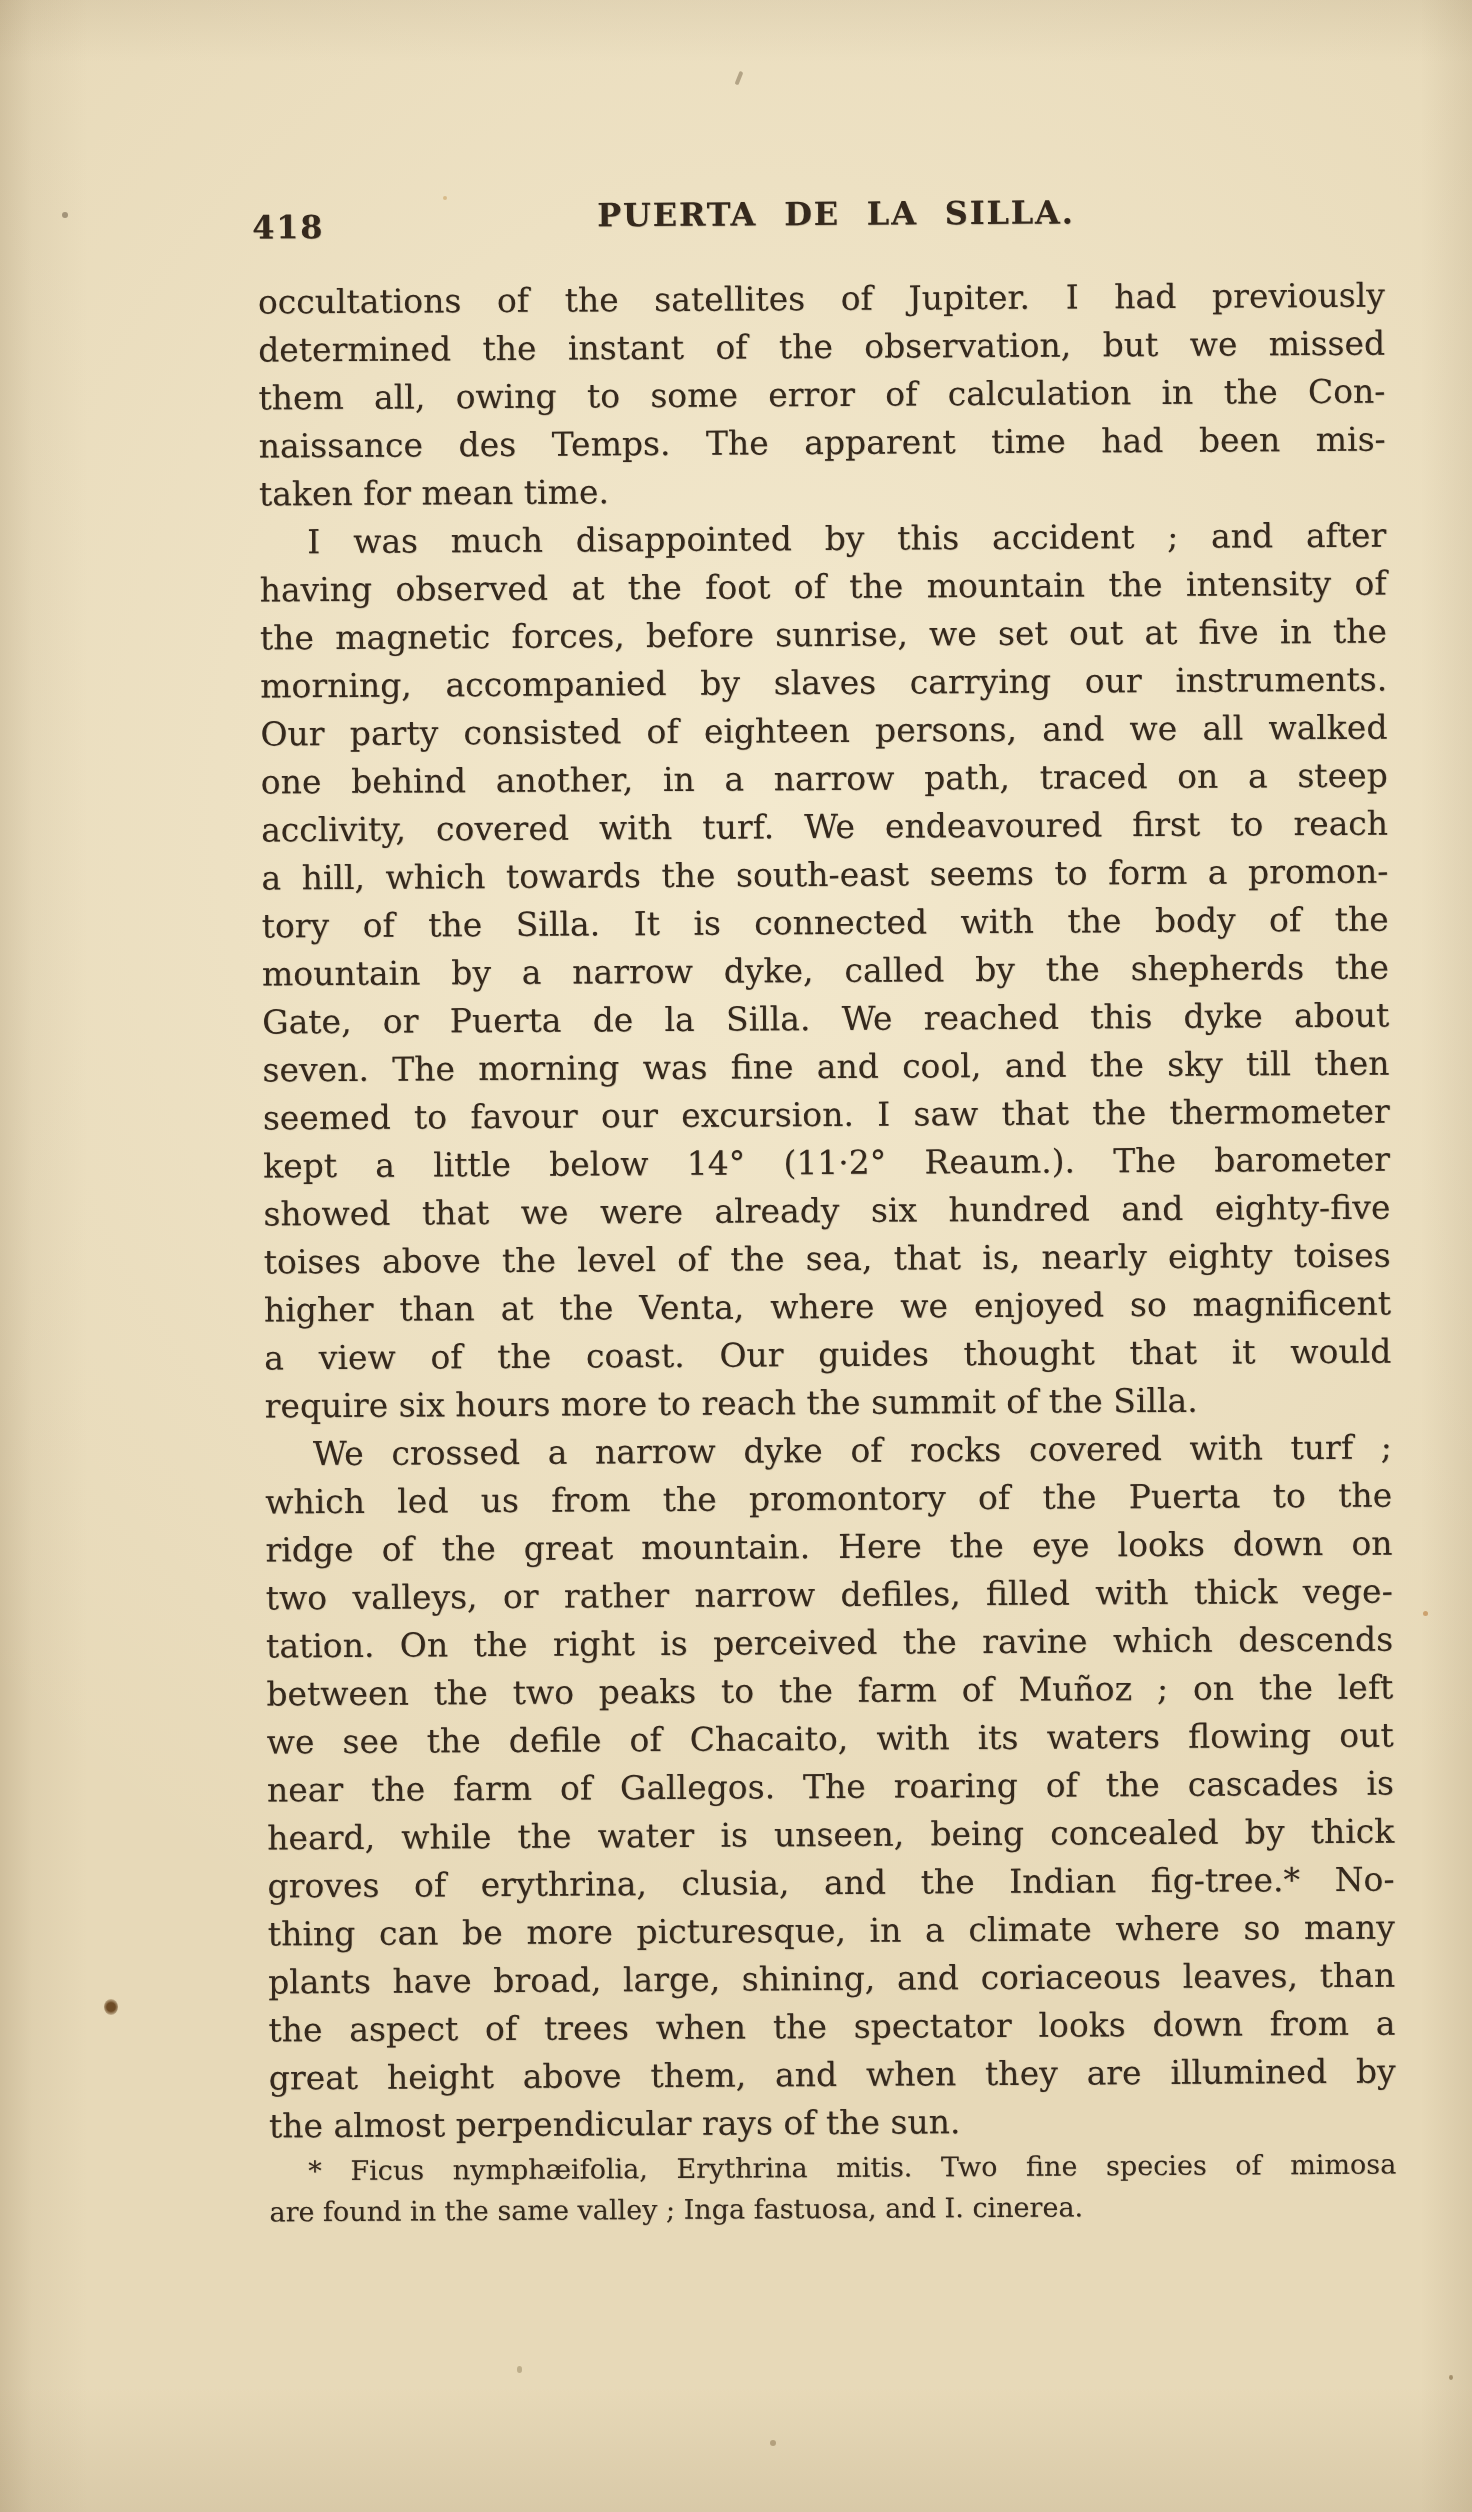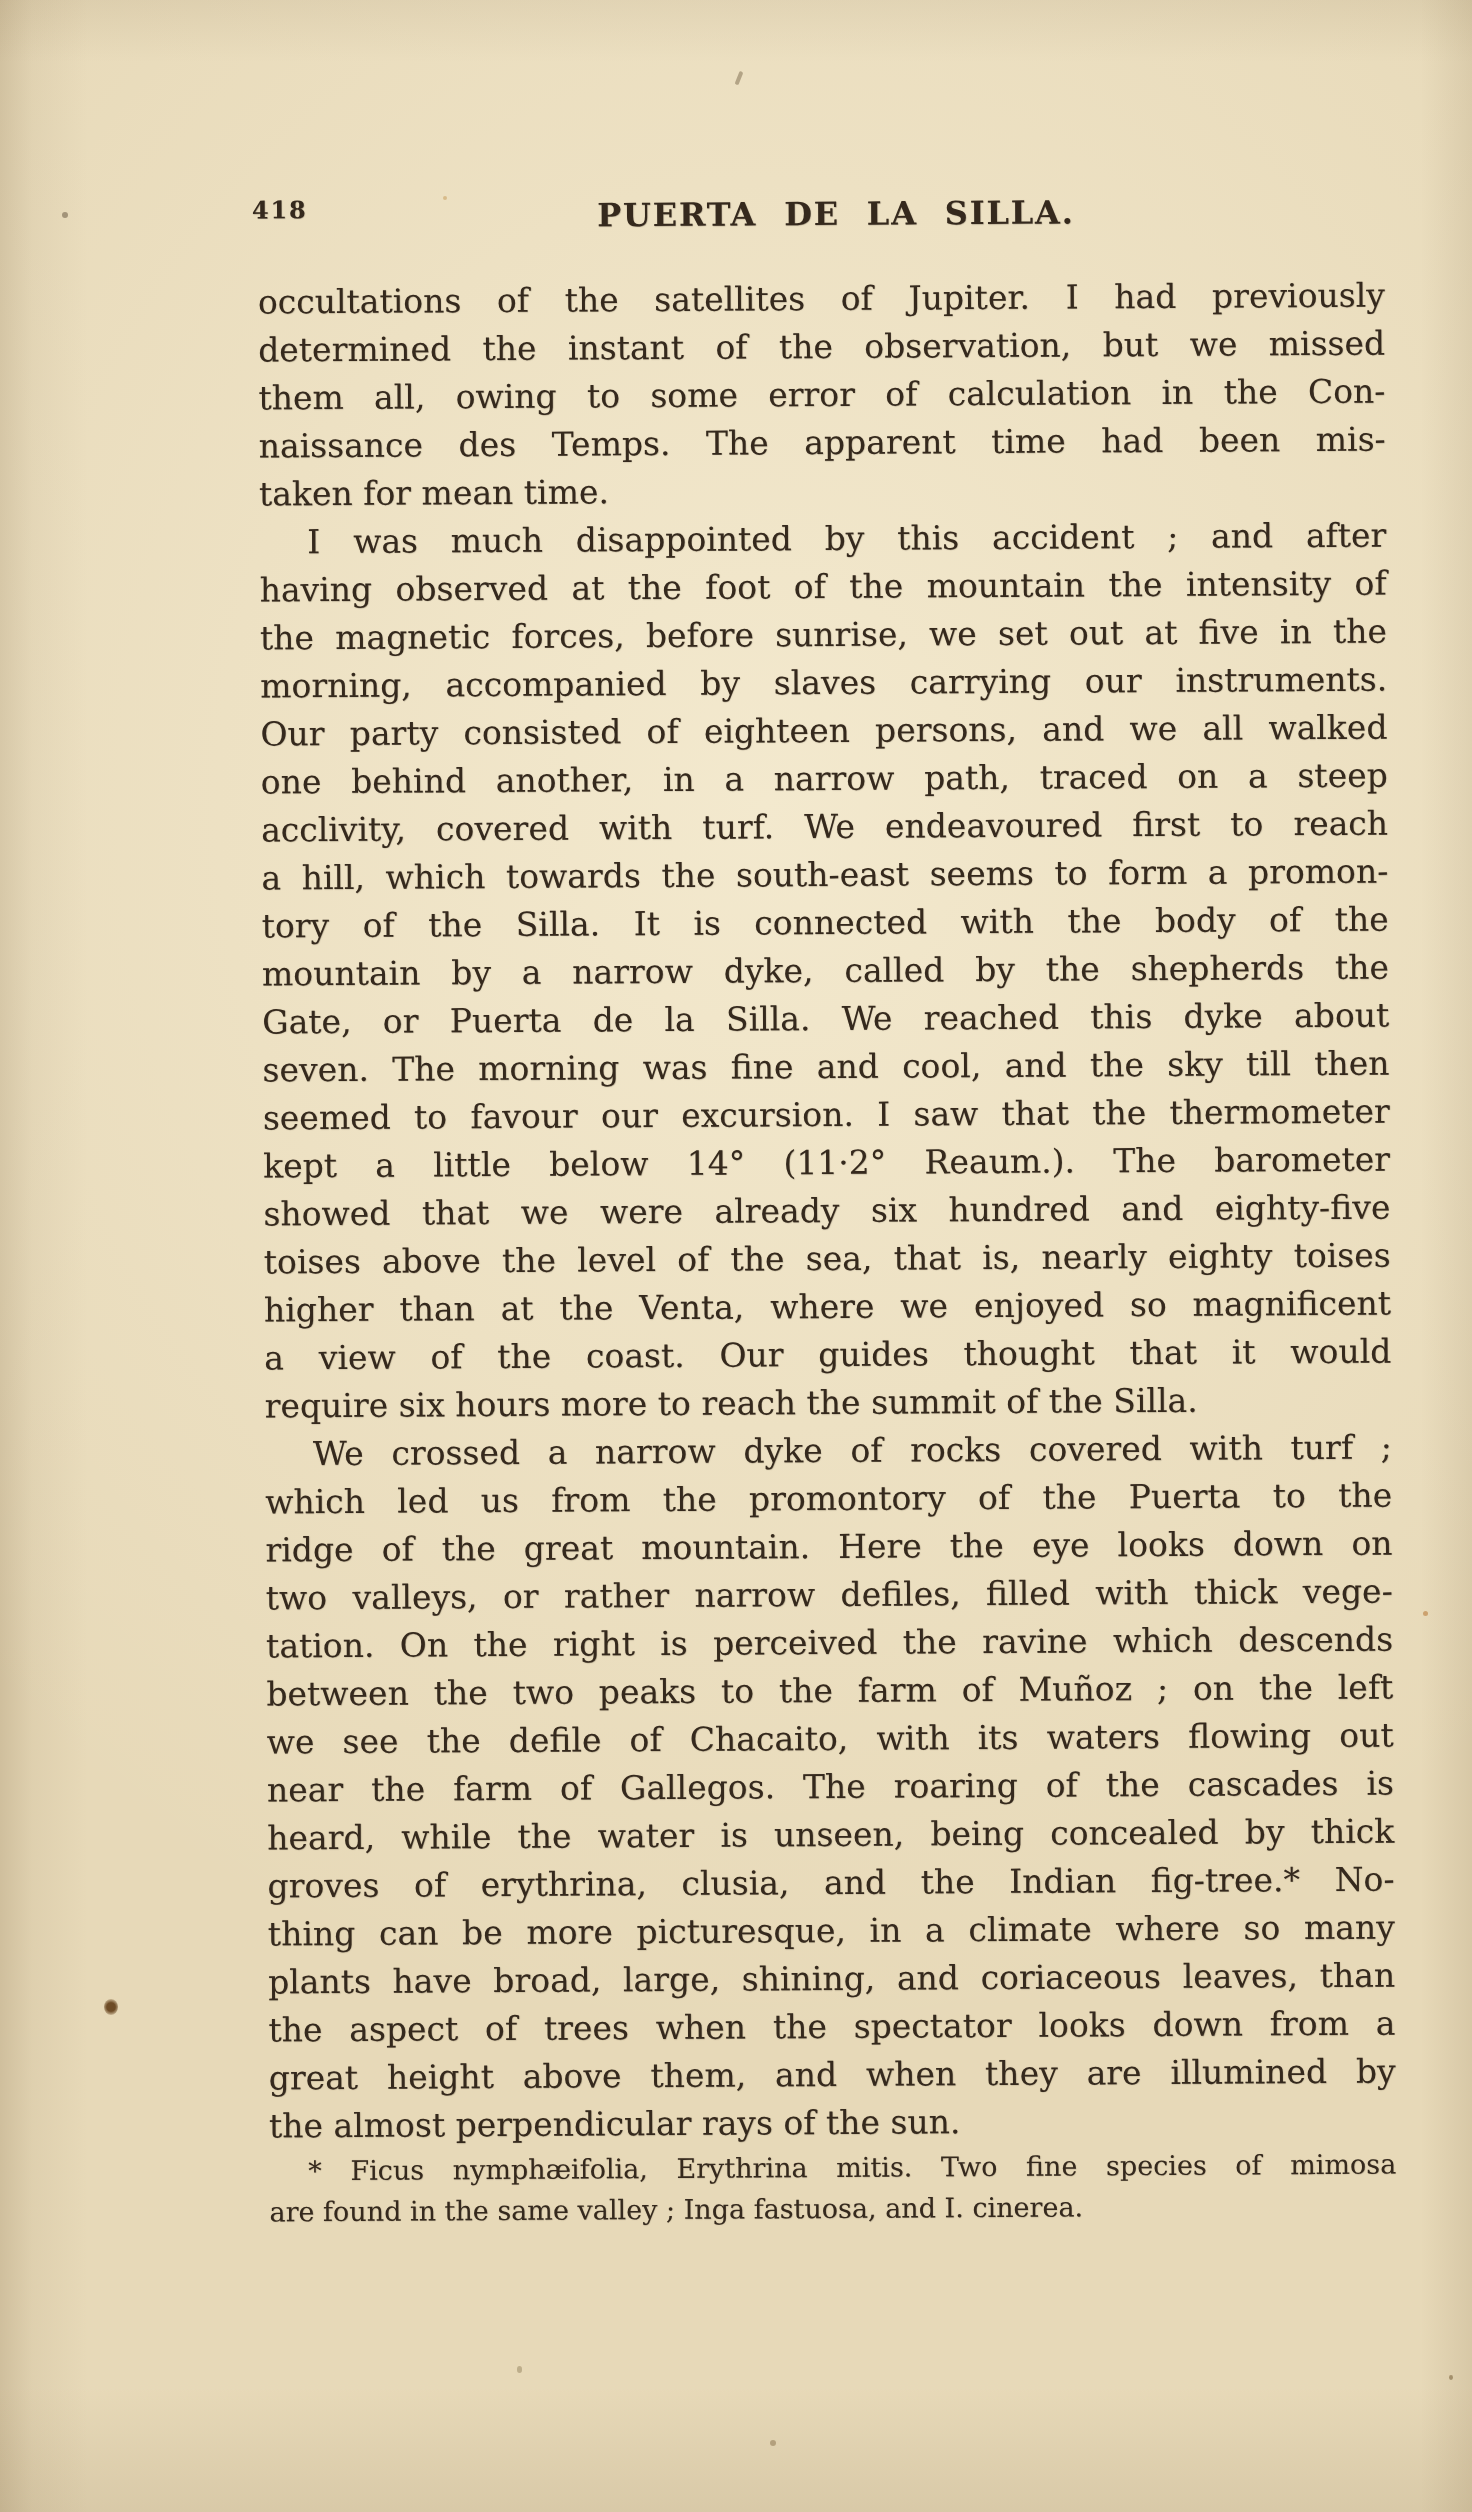--- a/index.html
+++ b/index.html
@@ -26,22 +26,22 @@
     position: absolute; left: 0; top: 0; width: 100%; height: 100%;
     transform: rotate(-0.35deg);
     transform-origin: 819px 0px;
     color: #35291d;
   }
   
   .header-row {
     position: absolute; left: 256px; top: 192px; width: 1127px; height: 49px;
   }
   .page-number {
-    position: absolute; left: -5.3px; top: 0;
-    font-size: 24px; font-weight: 700; letter-spacing: 1.8px;
+    position: absolute; left: -5.3px; top: 13px;
+    font-size: 32px; font-weight: 700; letter-spacing: 1.8px;
     text-shadow: 0.5px 0.5px 0.9px rgba(53,41,29,0.40);
   }
   .running-header {
     position: absolute; left: 0; right: 0; top: 2.6px;
     text-align: center; text-indent: 30px;
     font-size: 32px; font-weight: 700;
     letter-spacing: 1.8px; word-spacing: 14px;
     text-shadow: 0.5px 0.5px 0.9px rgba(53,41,29,0.40);
   }
   

